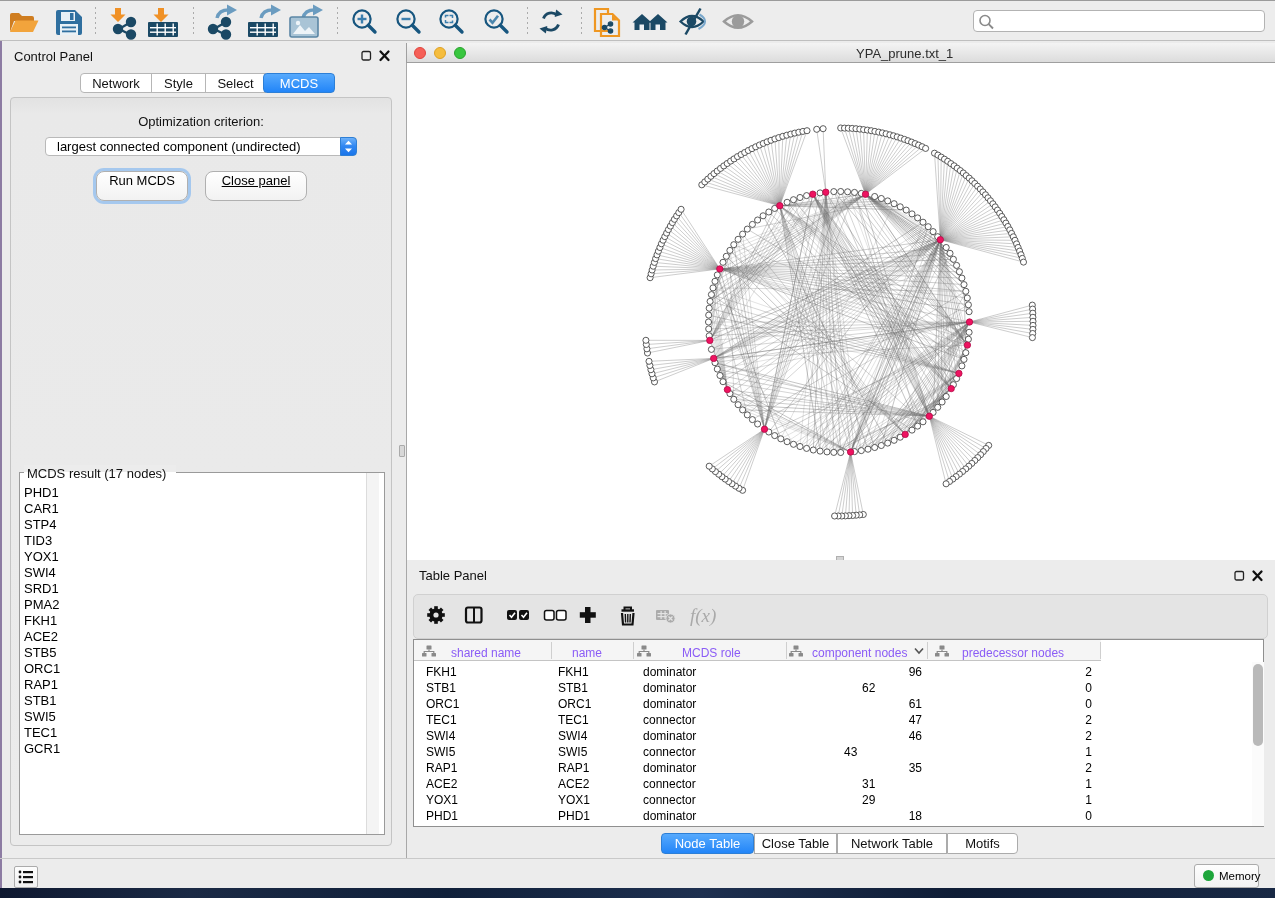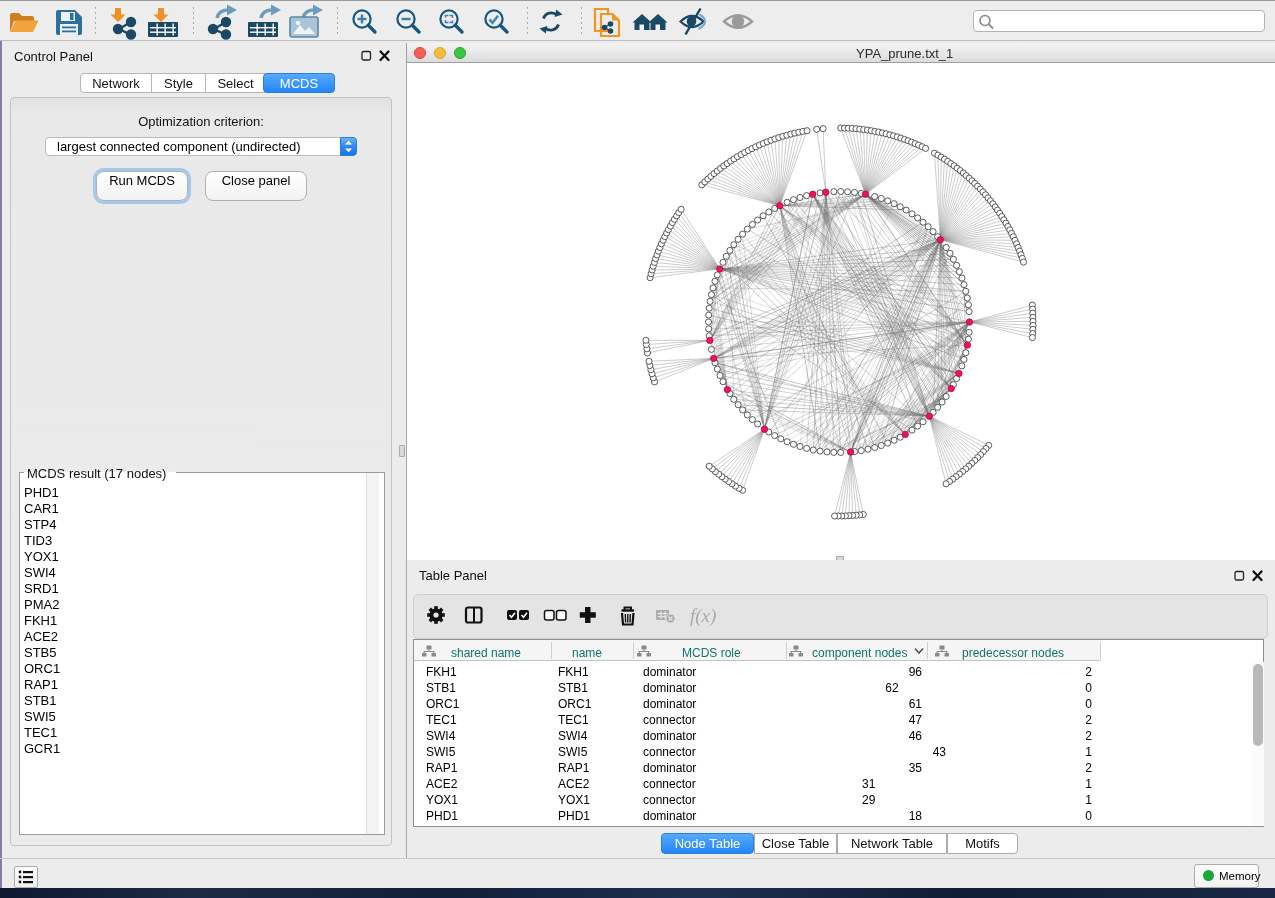--- a/index.html
+++ b/index.html
@@ -16,40 +16,40 @@
 
 #cp-title { left:14px; top:49px; font-size:13px; color:#111; }
 .tab { position:absolute; top:73px; height:20px; background:#fff; border:1px solid #b6b6b6; font-size:13px; text-align:center; line-height:19px; color:#111; }
 .tab.sel { background:linear-gradient(#57aafd,#2285f8); color:#fff; border-color:#2d7fd6; border-radius:4px; }
 #cpane { left:10px; top:97px; width:382px; height:749px; border:1px solid #c4c4c4; border-radius:4px; background:linear-gradient(#e2e2e2, #e9e9e9 16px, #ebebeb); }
 #optlbl { left:0px; top:114px; width:402px; text-align:center; font-size:13px; color:#111; }
 #combo { left:45px; top:137px; width:312px; height:19px; background:#fff; border:1px solid #b9b9b9; border-radius:4px; font-size:13px; line-height:17px; color:#000; padding-left:11px; }
 #combo-btn { left:340px; top:137px; width:17px; height:19px; border-radius:0 4px 4px 0; background:linear-gradient(#6db1f9,#3087f2 48%,#1a75ea); border:1px solid #2d7fd6; }
 .btn { position:absolute; height:30px; background:linear-gradient(#ffffff,#f2f2f2); border:1px solid #b0b0b0; border-radius:8px; font-size:13px; text-align:center; color:#000; }
 #runbtn { left:96px; top:171px; width:92px; line-height:17px; box-shadow:0 0 0 3px #a5c8ee; }
-#closebtn { left:205px; top:171px; width:102px; line-height:17px; }
+#closebtn { left:205px; top:171px; width:102px; line-height:17px;text-decoration:underline; }
 #fieldset { left:19px; top:472px; width:366px; height:363px; border:1px solid #9a9a9a; background:#fff; }
 #fs-legend { left:25px; top:466px; font-size:13px; color:#111; background:transparent; padding:0 2px; }
 #mcds-list { left:24px; top:485px; font-size:13px; line-height:16px; color:#000; }
 #fs-scroll { left:366px; top:473px; width:13px; height:361px; background:#f4f4f4; border-left:1px solid #dcdcdc; }
 
 #net-titlebar { left:406px; top:43px; width:869px; height:20px; background:linear-gradient(#f4f4f4,#dcdcdc); border-bottom:1px solid #9f9f9f; border-left:1px solid #9f9f9f; }
 #net-title { left:856px; top:46px; font-size:13px; color:#2d2d2d; }
 #net-canvas { left:406px; top:63px; width:869px; height:497px; background:#fff; border-left:1px solid #a8a8a8; }
 .macbtn { position:absolute; top:47px; width:12px; height:12px; border-radius:50%; }
 #vdiv-grip { left:399px; top:445px; width:6px; height:12px; background:#d8d8d8; border:1px solid #aaa; border-radius:1px; }
 #hdiv-grip { left:836px; top:556px; width:8px; height:5px; background:#d4d4d4; border:1px solid #b0b0b0; }
 
 #tp-bg { left:406px; top:560px; width:869px; height:298px; background:#ececec; border-left:1px solid #a8a8a8; }
 #tp-title { left:419px; top:568px; font-size:13px; color:#111; }
 #tp-toolbar { left:413px; top:594px; width:855px; height:45px; background:#e4e4e4; border:1px solid #d0d0d0; border-radius:5px; }
 #tbl { left:413px; top:639px; width:851px; height:188px; background:#fff; border:1px solid #8f8f8f; }
 #tbl-head { left:414px; top:640px; width:687px; height:21px; background:#f5f5f5; border-bottom:1px solid #c4c4c4; }
 .hsep { position:absolute; top:642px; width:1px; height:17px; background:#cfcfcf; }
-.hcell { position:absolute; top:646px; font-size:12px; color:#0f766e; }
+.hcell { position:absolute; top:646px; font-size:12px; color:#8b5cf6; }
 .cell { position:absolute; font-size:12px; color:#000; }
 #tbl-scroll { left:1252px; top:662px; width:12px; height:164px; background:#fbfbfb; }
 #tbl-thumb { left:1253px; top:664px; width:10px; height:82px; background:#b9b9b9; border-radius:5px; }
 .ftab { position:absolute; top:833px; height:21px; background:#fff; border:1px solid #ababab; font-size:13px; text-align:center; line-height:20px; color:#111; }
 .ftab.sel { background:linear-gradient(#57aafd,#2285f8); color:#fff; border-color:#2d7fd6; border-radius:4px; }
 
 #sdiv { left:0px; top:858px; width:1275px; height:1px; background:#c9c9c9; }
 #listbtn { left:14px; top:866px; width:24px; height:22px; background:linear-gradient(#fdfdfd,#f0f0f0); border:1px solid #ababab; border-radius:2px; }
 #membtn { left:1194px; top:864px; width:65px; height:24px; background:linear-gradient(#fdfdfd,#f2f2f2); border:1px solid #ababab; border-radius:3px; }
 #memtext { left:1219px; top:870px; font-size:11.5px; color:#000; }
@@ -1113,41 +1113,41 @@
 <div class="hcell" style="left:812px">component nodes</div>
 <div class="hcell" style="left:962px">predecessor nodes</div>
 <div class="cell" style="left:426px;top:665px">FKH1</div>
 <div class="cell" style="left:558px;top:665px">FKH1</div>
 <div class="cell" style="left:643px;top:665px">dominator</div>
 <div class="cell" style="left:862px;top:665px;width:60px;text-align:right">96</div>
 <div class="cell" style="left:1032px;top:665px;width:60px;text-align:right">2</div>
 <div class="cell" style="left:426px;top:681px">STB1</div>
 <div class="cell" style="left:558px;top:681px">STB1</div>
 <div class="cell" style="left:643px;top:681px">dominator</div>
-<div class="cell" style="left:862px;top:681px;width:60px;text-align:center">62</div>
+<div class="cell" style="left:862px;top:681px;width:60px;text-align:left">62</div>
 <div class="cell" style="left:1032px;top:681px;width:60px;text-align:right">0</div>
 <div class="cell" style="left:426px;top:697px">ORC1</div>
 <div class="cell" style="left:558px;top:697px">ORC1</div>
 <div class="cell" style="left:643px;top:697px">dominator</div>
 <div class="cell" style="left:862px;top:697px;width:60px;text-align:right">61</div>
 <div class="cell" style="left:1032px;top:697px;width:60px;text-align:right">0</div>
 <div class="cell" style="left:426px;top:713px">TEC1</div>
 <div class="cell" style="left:558px;top:713px">TEC1</div>
 <div class="cell" style="left:643px;top:713px">connector</div>
 <div class="cell" style="left:862px;top:713px;width:60px;text-align:right">47</div>
 <div class="cell" style="left:1032px;top:713px;width:60px;text-align:right">2</div>
 <div class="cell" style="left:426px;top:729px">SWI4</div>
 <div class="cell" style="left:558px;top:729px">SWI4</div>
 <div class="cell" style="left:643px;top:729px">dominator</div>
 <div class="cell" style="left:862px;top:729px;width:60px;text-align:right">46</div>
 <div class="cell" style="left:1032px;top:729px;width:60px;text-align:right">2</div>
 <div class="cell" style="left:426px;top:745px">SWI5</div>
 <div class="cell" style="left:558px;top:745px">SWI5</div>
 <div class="cell" style="left:643px;top:745px">connector</div>
-<div class="cell" style="left:886px;top:745px;width:60px;text-align:right">43</div>
+<div class="cell" style="left:844px;top:745px;width:60px;">43</div>
 <div class="cell" style="left:1032px;top:745px;width:60px;text-align:right">1</div>
 <div class="cell" style="left:426px;top:761px">RAP1</div>
 <div class="cell" style="left:558px;top:761px">RAP1</div>
 <div class="cell" style="left:643px;top:761px">dominator</div>
 <div class="cell" style="left:862px;top:761px;width:60px;text-align:right">35</div>
 <div class="cell" style="left:1032px;top:761px;width:60px;text-align:right">2</div>
 <div class="cell" style="left:426px;top:777px">ACE2</div>
 <div class="cell" style="left:558px;top:777px">ACE2</div>
 <div class="cell" style="left:643px;top:777px">connector</div>
 <div class="cell" style="left:862px;top:777px;width:60px;">31</div>

